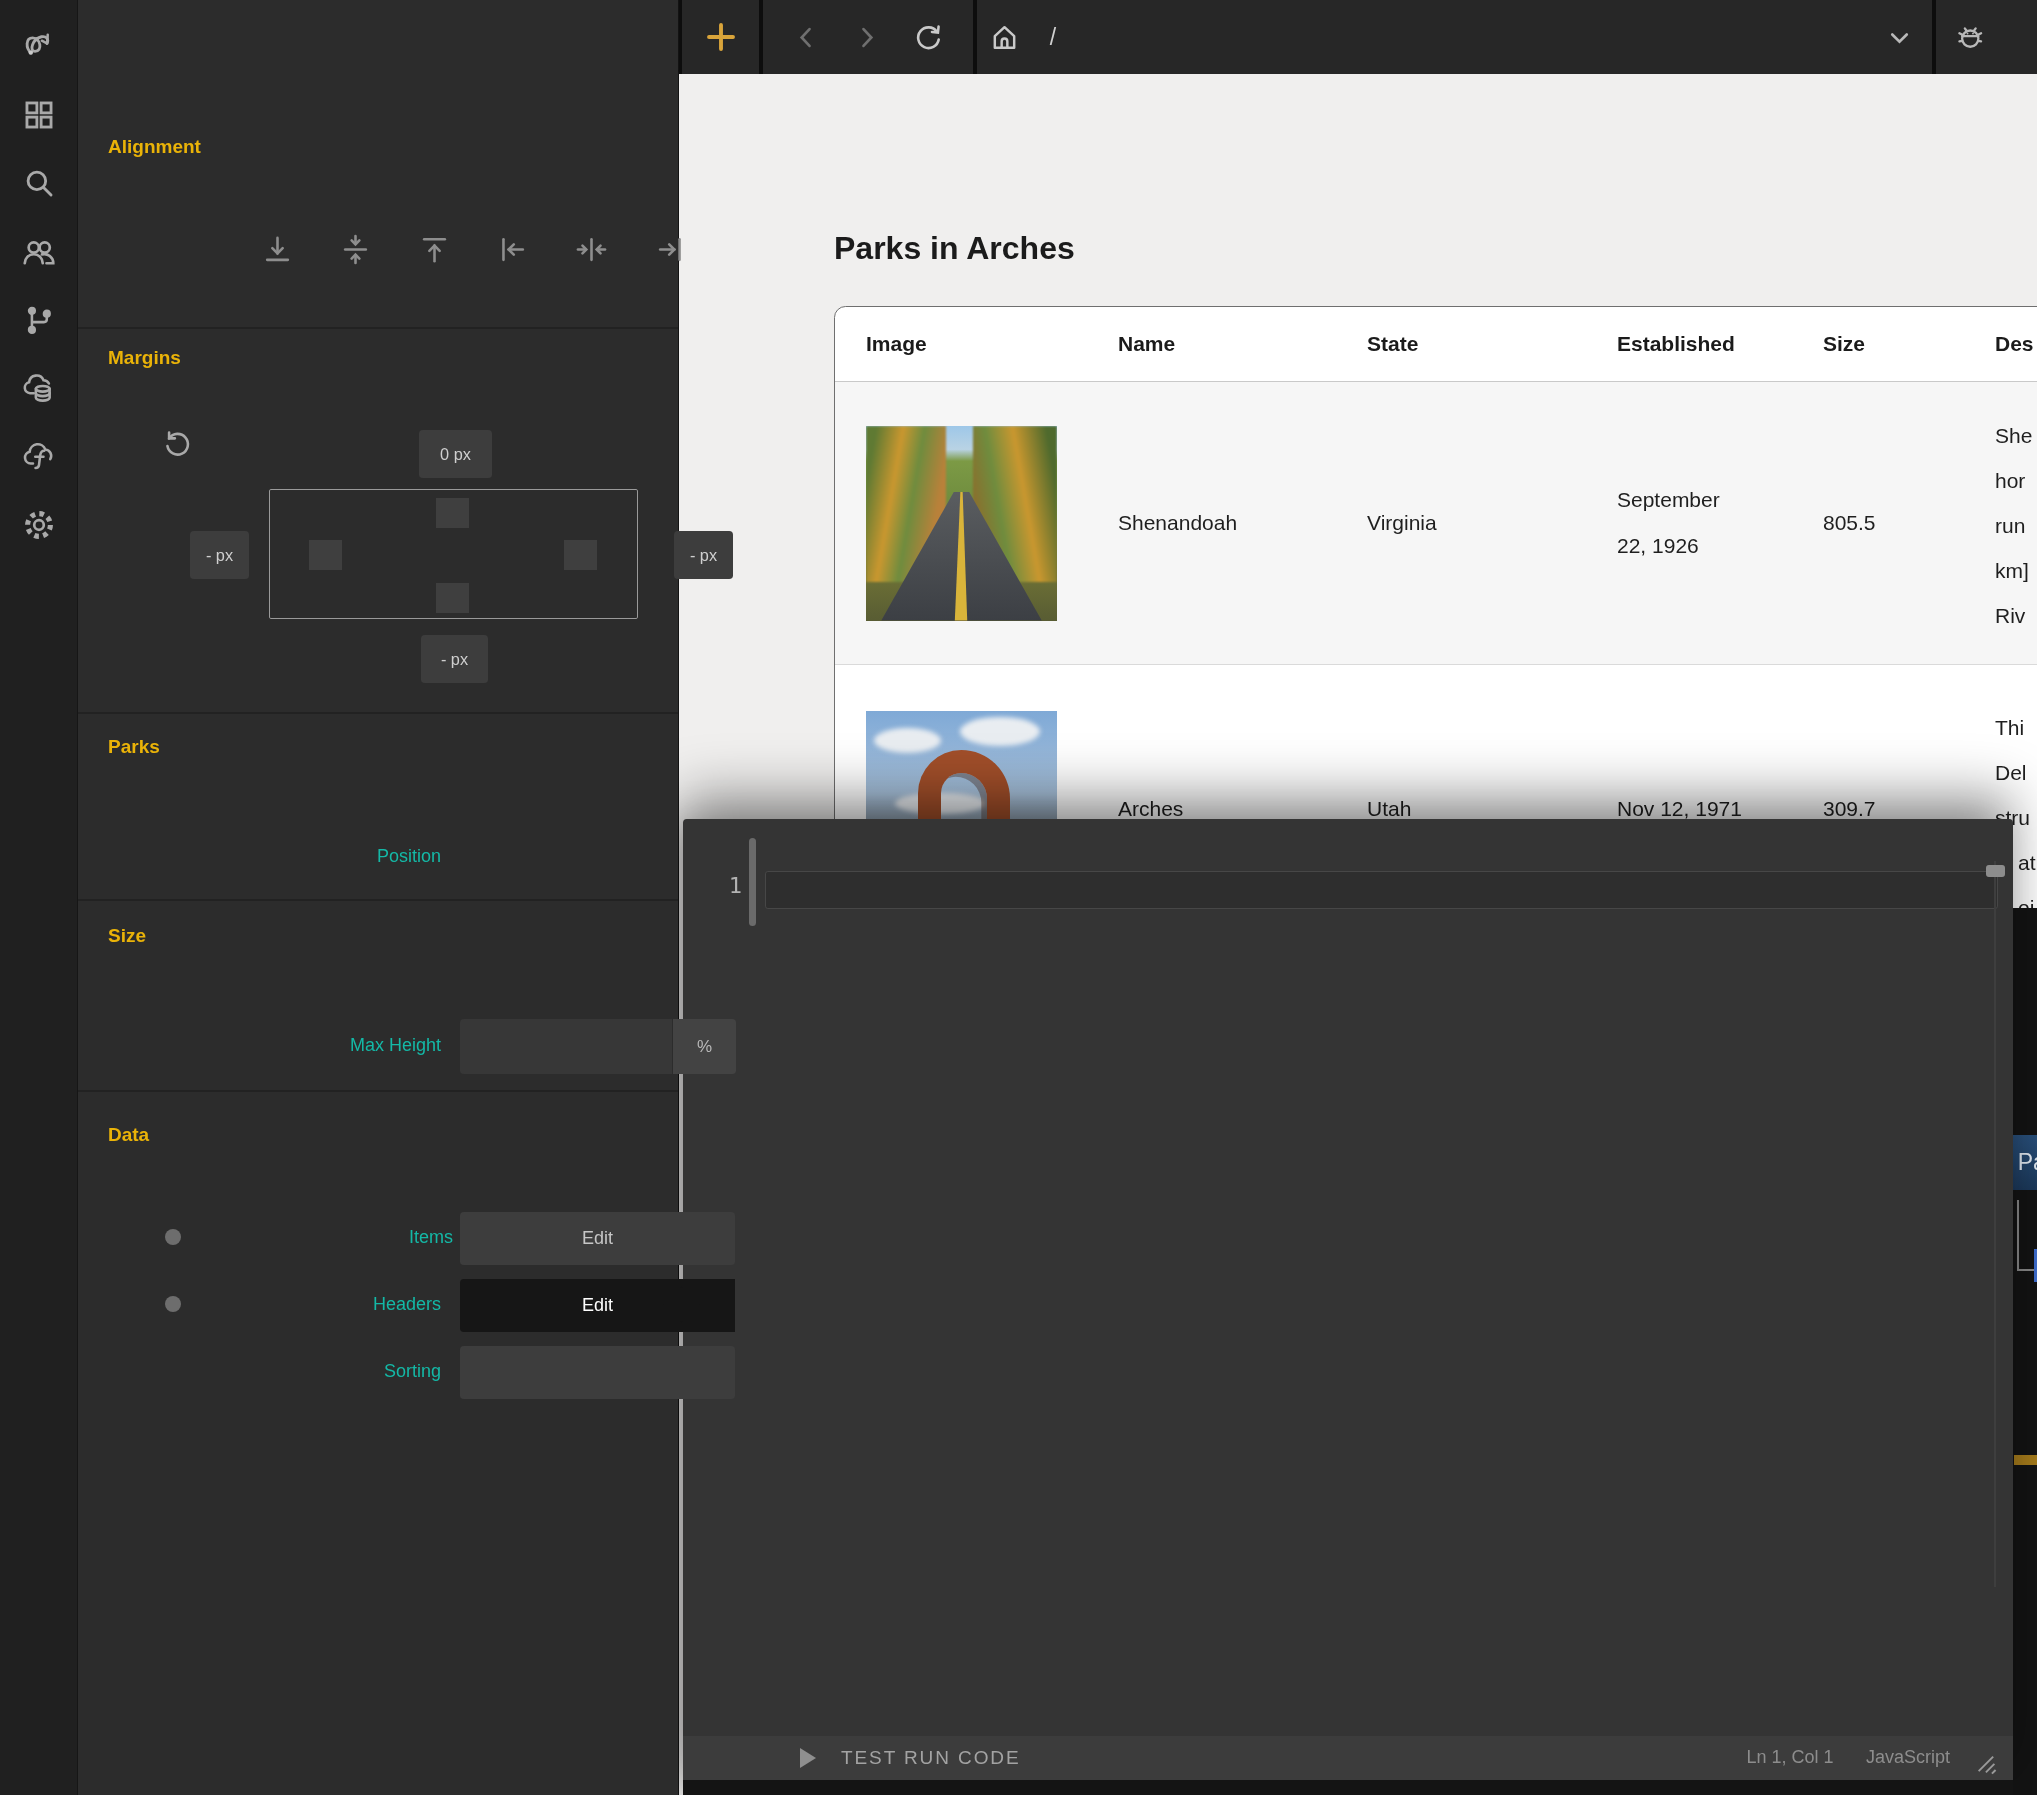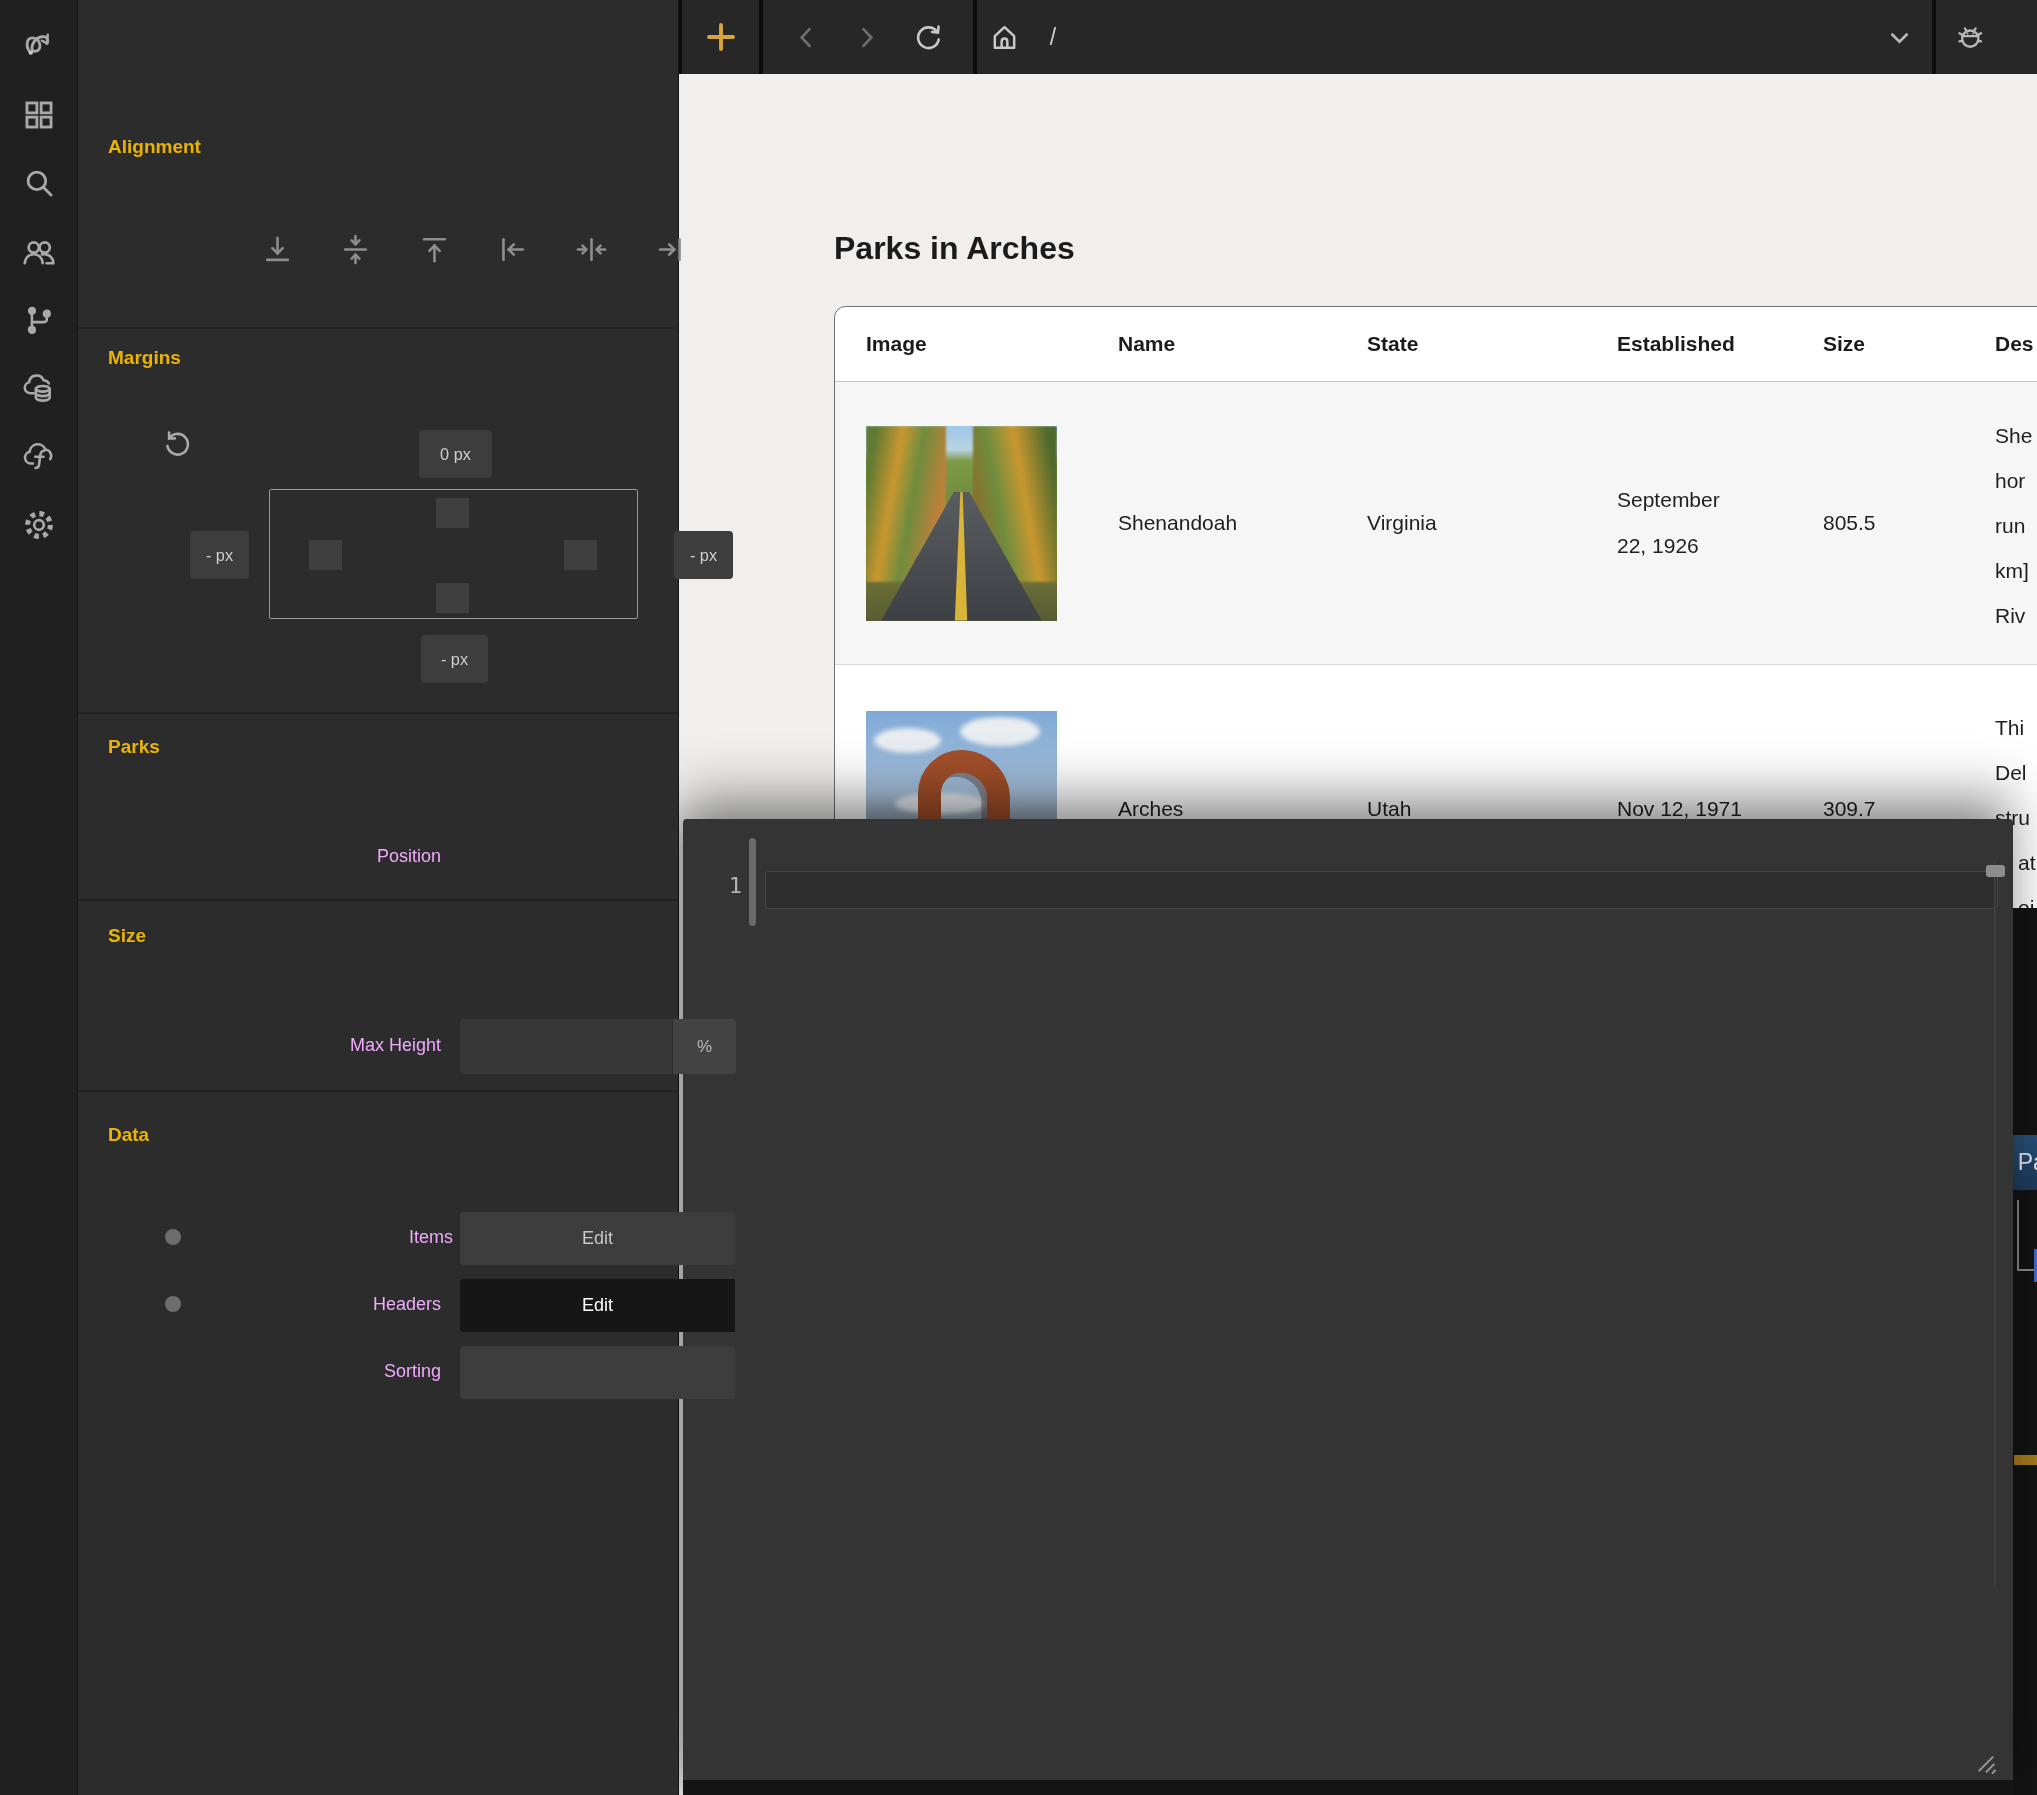--- a/index.html
+++ b/index.html
@@ -31,21 +31,21 @@
                display:flex; align-items:center; justify-content:center; cursor:pointer; }
 
   
   .reset-btn { position:absolute; left:84px; top:428px; width:31px; height:31px; cursor:pointer; }
   .mval { position:absolute; background:#3d3d3d; border-radius:3.8px; color:#cfcfcf;
           font-size:16.3px; display:flex; align-items:center; justify-content:center; cursor:text; }
   .mrect { position:absolute; left:191px; top:489px; width:369px; height:130px;
            border:1.9px solid #9a9a9a; border-radius:1.9px; }
   .mhandle { position:absolute; width:32.5px; height:30px; background:#3f3f3f; cursor:grab; }
 
-  .field-label { position:absolute; width:239px; text-align:right; font-size:18px; color:#f0abfc; }
+  .field-label { position:absolute; width:239px; text-align:right; font-size:18px; color:#14b8a6; }
   .dd { position:absolute; left:382px; width:275px; height:54px; background:#3d3d3d;
         border-radius:3.8px; display:flex; align-items:center; cursor:pointer; }
   .dd-text { margin-left:19px; font-size:18px; color:#d2d2d2; flex:1; }
   .dd-caret { width:0; height:0; border-left:7.6px solid transparent; border-right:7.6px solid transparent;
               border-top:8.6px solid #9a9a9a; margin-right:17px; }
   .input-box { position:absolute; left:382px; width:212px; height:55px; background:#373737;
                border-radius:3.8px 0 0 3.8px; cursor:text; }
   .unit-box { position:absolute; left:595px; width:63px; height:55px; background:#434343;
               border-radius:0 3.8px 3.8px 0; color:#b9b9b9; font-size:17px;
               display:flex; align-items:center; justify-content:center; }
@@ -416,20 +416,28 @@
     <div class="rs-bracket"></div>
     <div class="rs-blue"></div>
     <div class="rs-gold"></div>
   </div>
 
   <section class="editor">
     <span class="gutter-num">1</span>
     <div class="code-line"></div>
     <div class="ed-scroll-track"></div>
     <div class="ed-scroll-thumb"></div>
+    <div class="statusbar">
+      <span class="play-tri"></span>
+      <span class="run-label">TEST RUN CODE</span>
+      <span class="status-right">
+        <span class="status-txt">Ln 1, Col 1</span>
+        <span class="status-txt">JavaScript</span>
+      </span>
+    </div>
     <div class="resize-grip">
       <svg width="29" height="29" viewBox="0 0 24 24" stroke="#9a9a9a" stroke-width="1.6">
         <line x1="8" y1="20" x2="20" y2="8"></line>
           <line x1="14" y1="21" x2="21" y2="14"></line>
           <line x1="19" y1="22" x2="22" y2="19"></line>
       </svg>
     </div>
     <div class="ed-bottom-strip"></div>
   </section>
 

